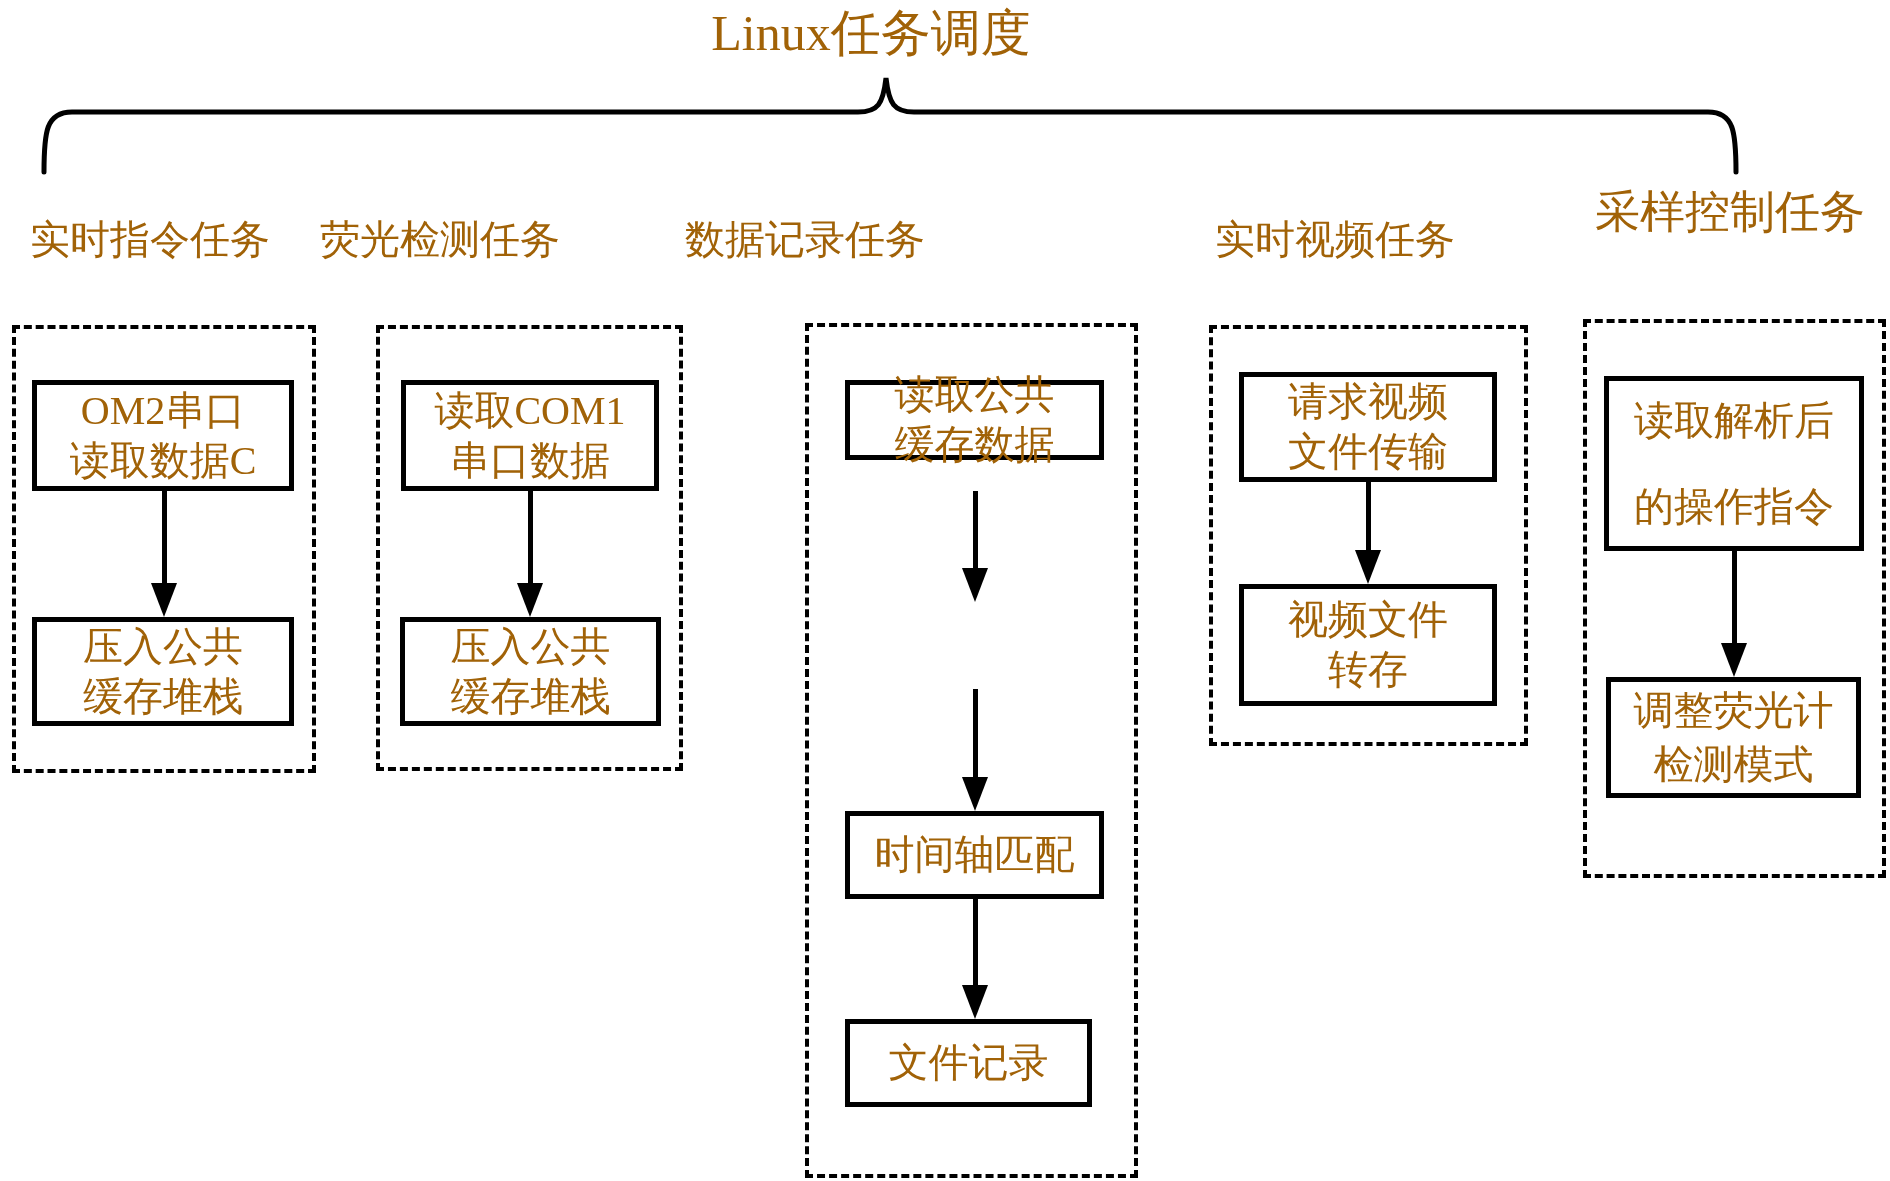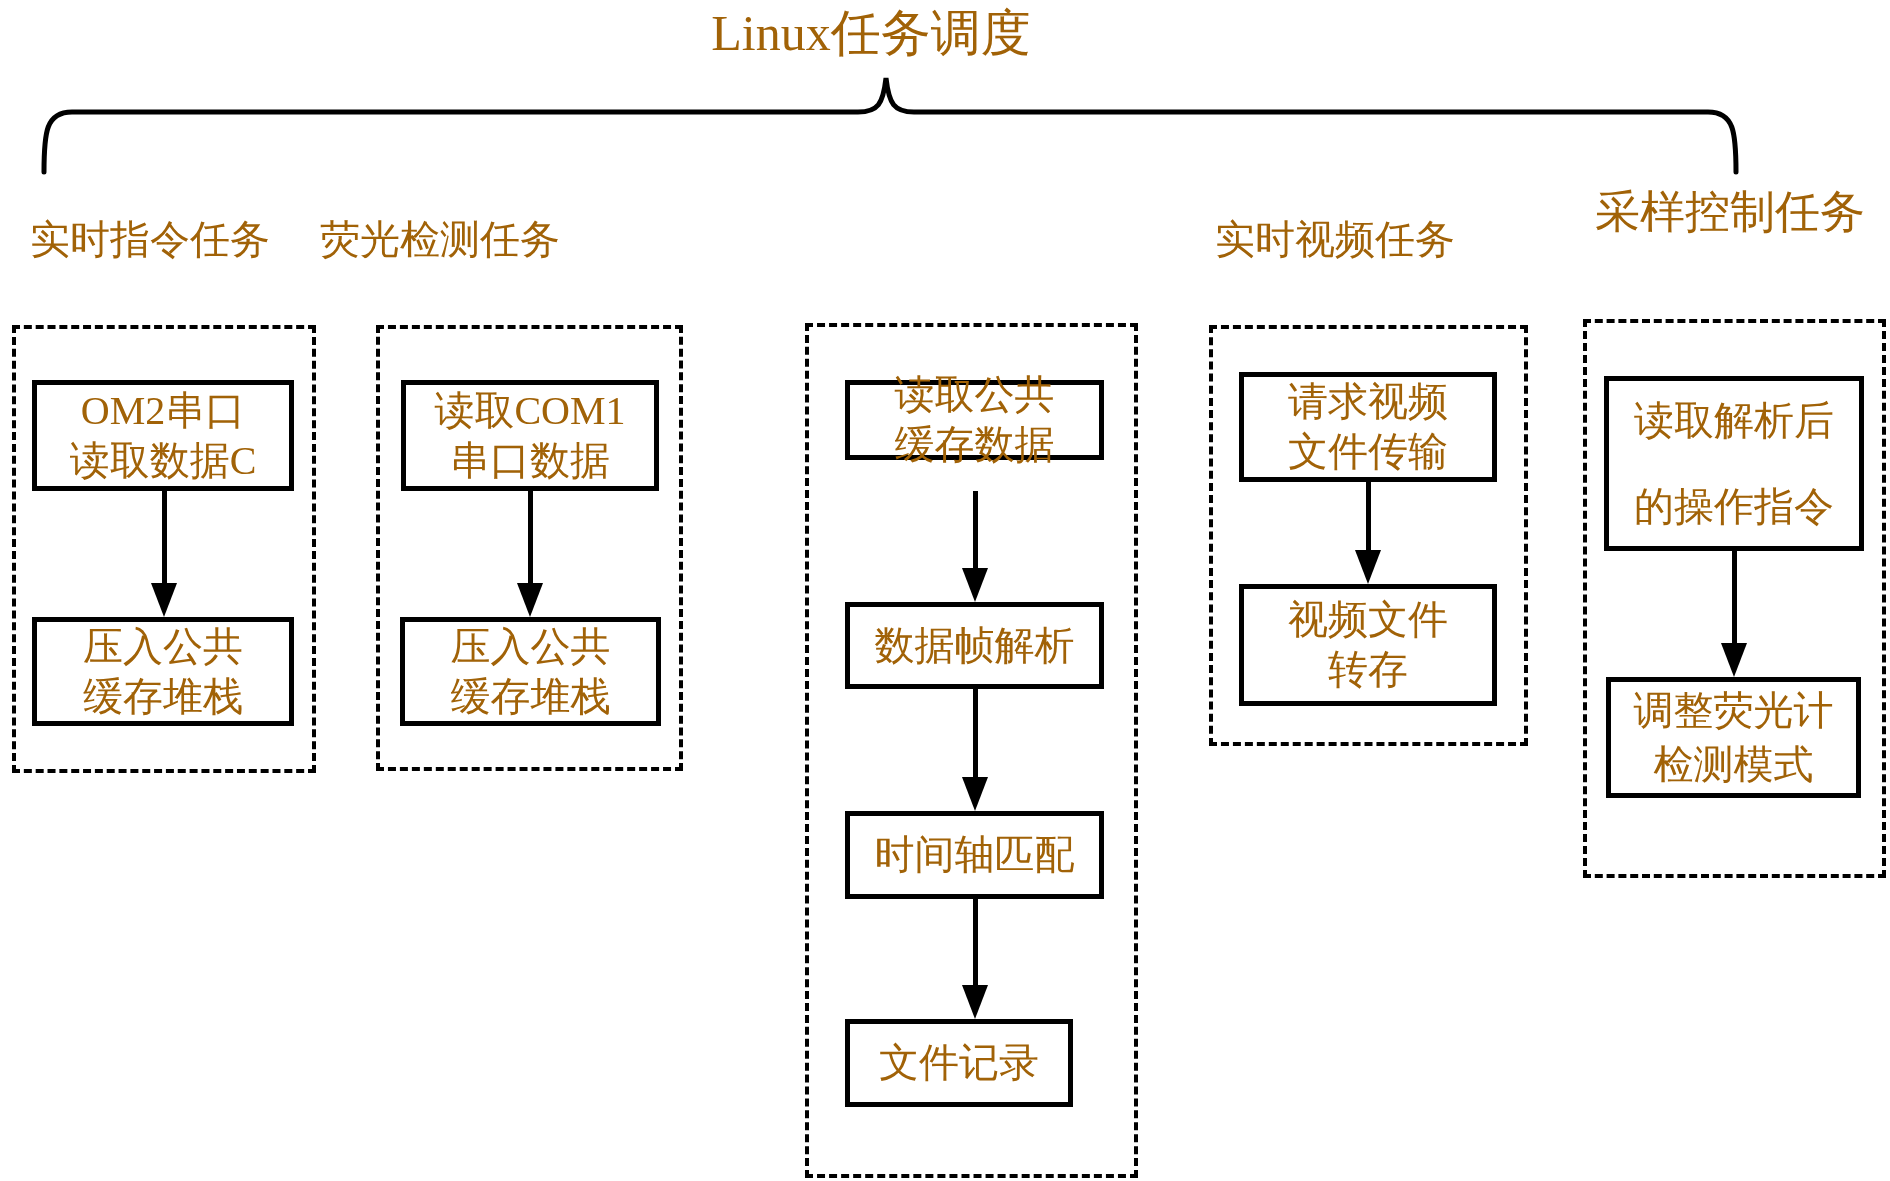--- a/index.html
+++ b/index.html
@@ -115,44 +115,42 @@
     <div class="arrow" style="left:150px; top:162px; height:126px;">
       <div class="arrow-line"></div>
       <div class="arrow-head"></div>
     </div>
     <div class="box" style="left:20px; top:288px; width:261px; height:109px;">
       <div>压入公共</div>
       <div>缓存堆栈</div>
     </div>
   </div>
 
+  <div class="col-header h3">数据记录任务</div>
   <div class="container c3">
     <div class="box" style="left:36px; top:53px; width:259px; height:80px;">
       <div>读取公共</div>
       <div>缓存数据</div>
     </div>
     <div class="arrow" style="left:166px; top:164px; height:111px;">
       <div class="arrow-line"></div>
       <div class="arrow-head"></div>
-    </div>
-    <div class="box" style="left:36px; top:275px; width:259px; height:87px;">
-      <div>数据帧解析</div>
     </div>
     <div class="arrow" style="left:166px; top:362px; height:122px;">
       <div class="arrow-line"></div>
       <div class="arrow-head"></div>
     </div>
     <div class="box" style="left:36px; top:484px; width:259px; height:88px;">
       <div>时间轴匹配</div>
     </div>
     <div class="arrow" style="left:166px; top:572px; height:120px;">
       <div class="arrow-line"></div>
       <div class="arrow-head"></div>
     </div>
-    <div class="box" style="left:36px; top:692px; width:228px; height:88px;">
+    <div class="box" style="left:36px; top:692px; width:247px; height:88px;">
       <div>文件记录</div>
     </div>
   </div>
 
   <div class="col-header h4">实时视频任务</div>
   <div class="container c4">
     <div class="box" style="left:26px; top:43px; width:258px; height:110px;">
       <div>请求视频</div>
       <div>文件传输</div>
     </div>

